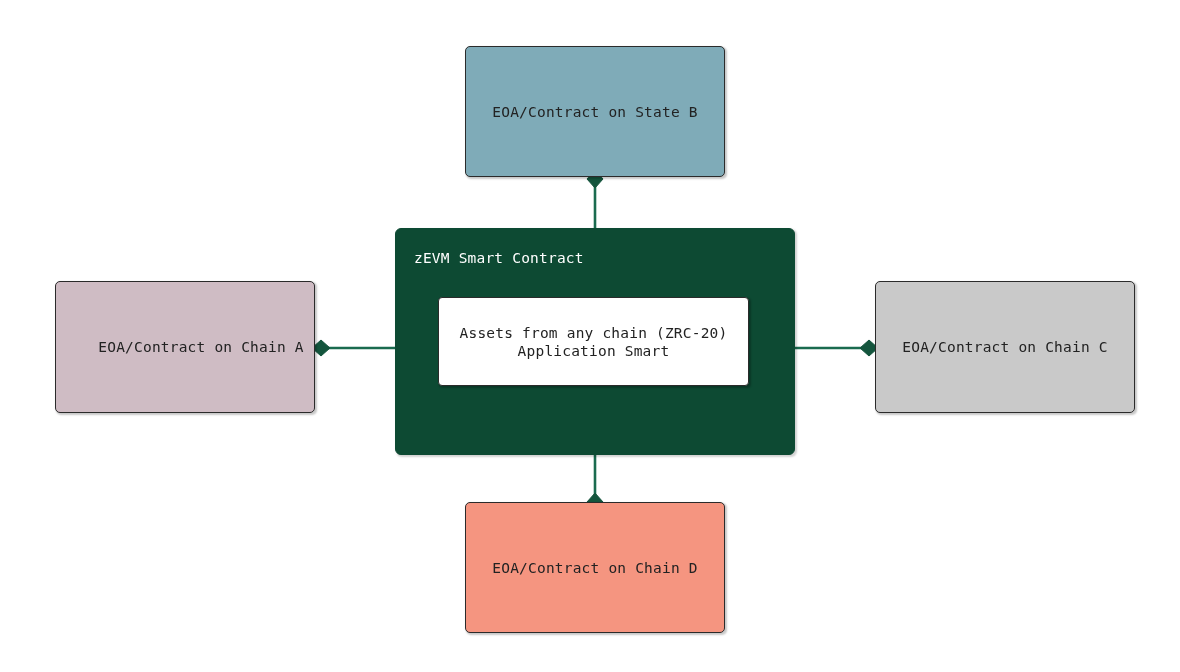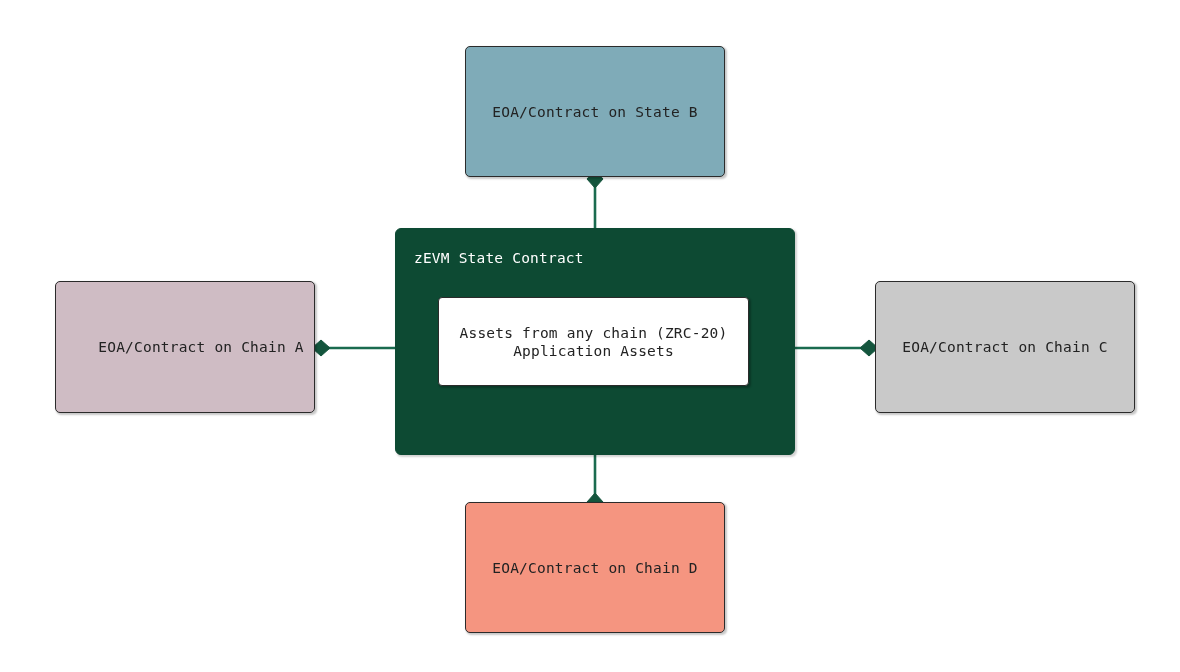--- a/index.html
+++ b/index.html
@@ -128,20 +128,20 @@
 
   <div class="node" style="left:875px; top:281px; width:260px; height:132px; background:#c9c9c9;">
     <span class="node-label">EOA/Contract on Chain C</span>
   </div>
 
   <div class="node" style="left:465px; top:502px; width:260px; height:131px; background:#f59580;">
     <span class="node-label">EOA/Contract on Chain D</span>
   </div>
 
   <div id="zevm-container">
-    <div id="zevm-title">zEVM State Contract</div>
+    <div id="zevm-title">zEVM Smart Contract</div>
     <div id="zevm-inner">
       <div class="inner-line">Assets from any chain (ZRC-20)</div>
-      <div class="inner-line">Application Assets</div>
+      <div class="inner-line">Application Smart</div>
     </div>
   </div>
 
 </div>
 
 </body></html>

